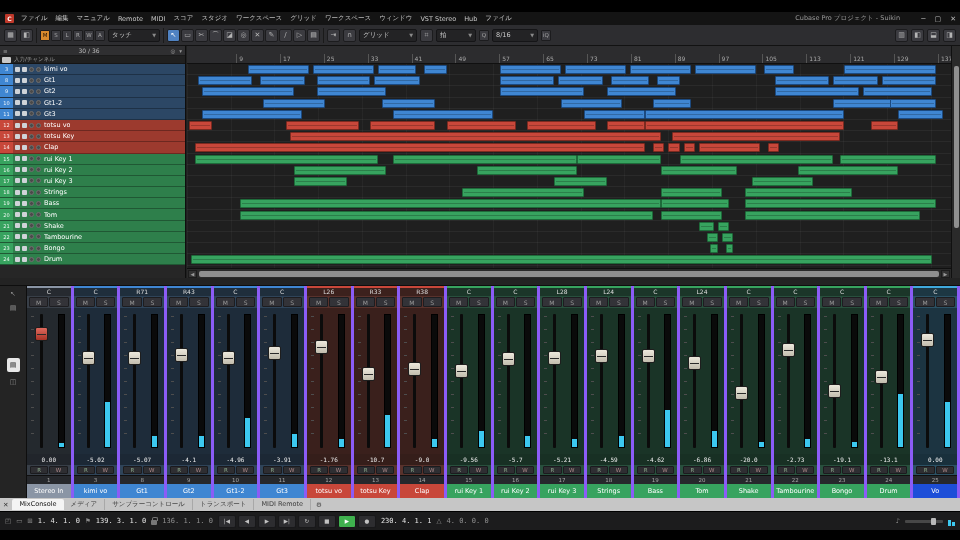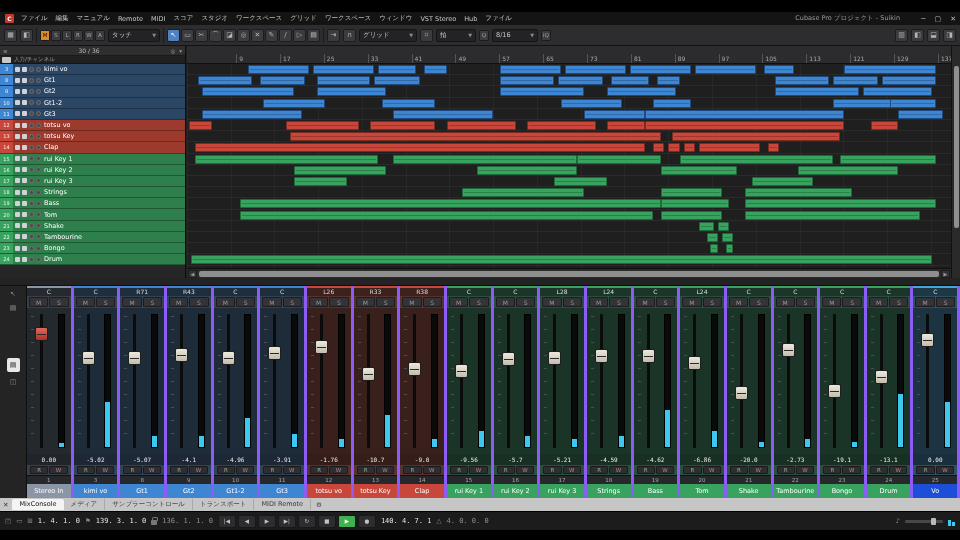--- a/index.html
+++ b/index.html
@@ -928,21 +928,21 @@
     <span id="tp-cluster">
         <span class="tp-btn">|◀</span>
         <span class="tp-btn">◀</span>
         <span class="tp-btn">▶</span>
         <span class="tp-btn">▶|</span>
         <span class="tp-btn">↻</span>
         <span class="tp-btn">■</span>
         <span class="tp-btn active">▶</span>
         <span class="tp-btn">●</span>
       </span>
-    <span class="tdisp">140. 4. 7. 1</span>
+    <span class="tdisp">230. 4. 1. 1</span>
     <span class="tp-ico">△</span>
     <span class="tdisp dim">4. 0. 0. 0</span>
     <span id="tp-right">
       <span class="tp-ico">♪</span>
       <span class="mini-slider">
           <span class="th" style="left:26px"></span>
         </span>
       <span class="mini-meter">
           <i style="height:6px"></i>
           <i style="height:4px"></i>

